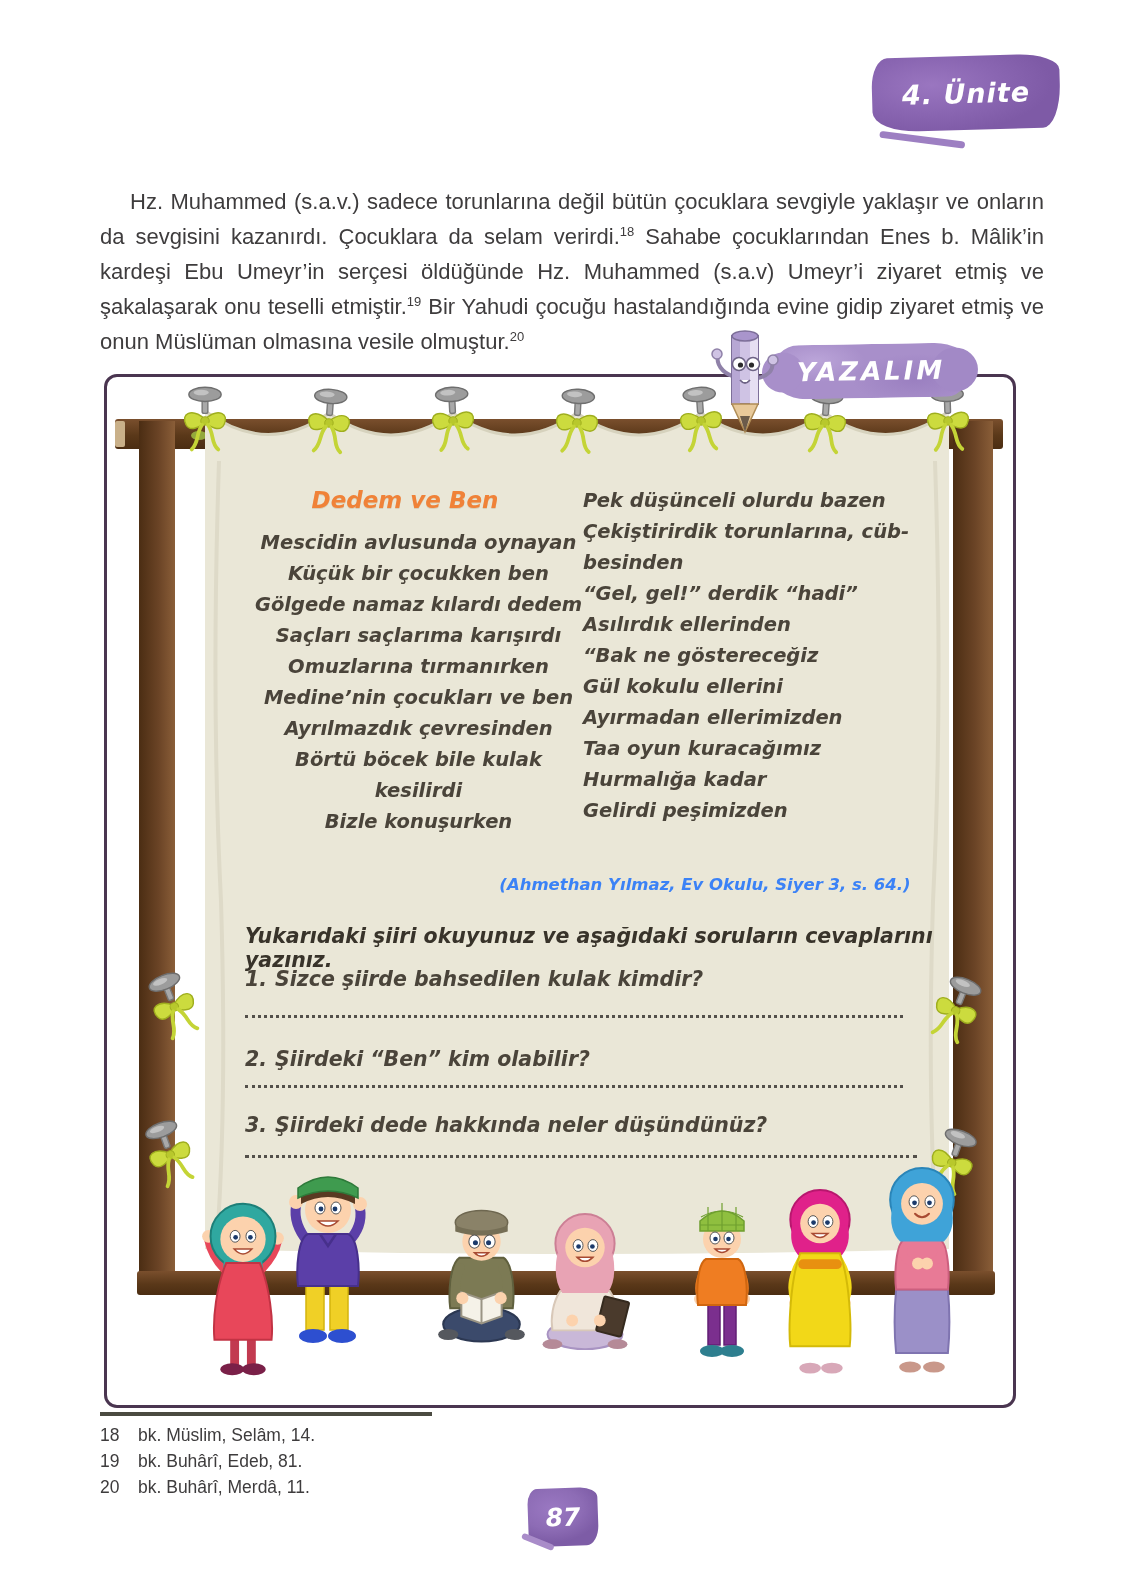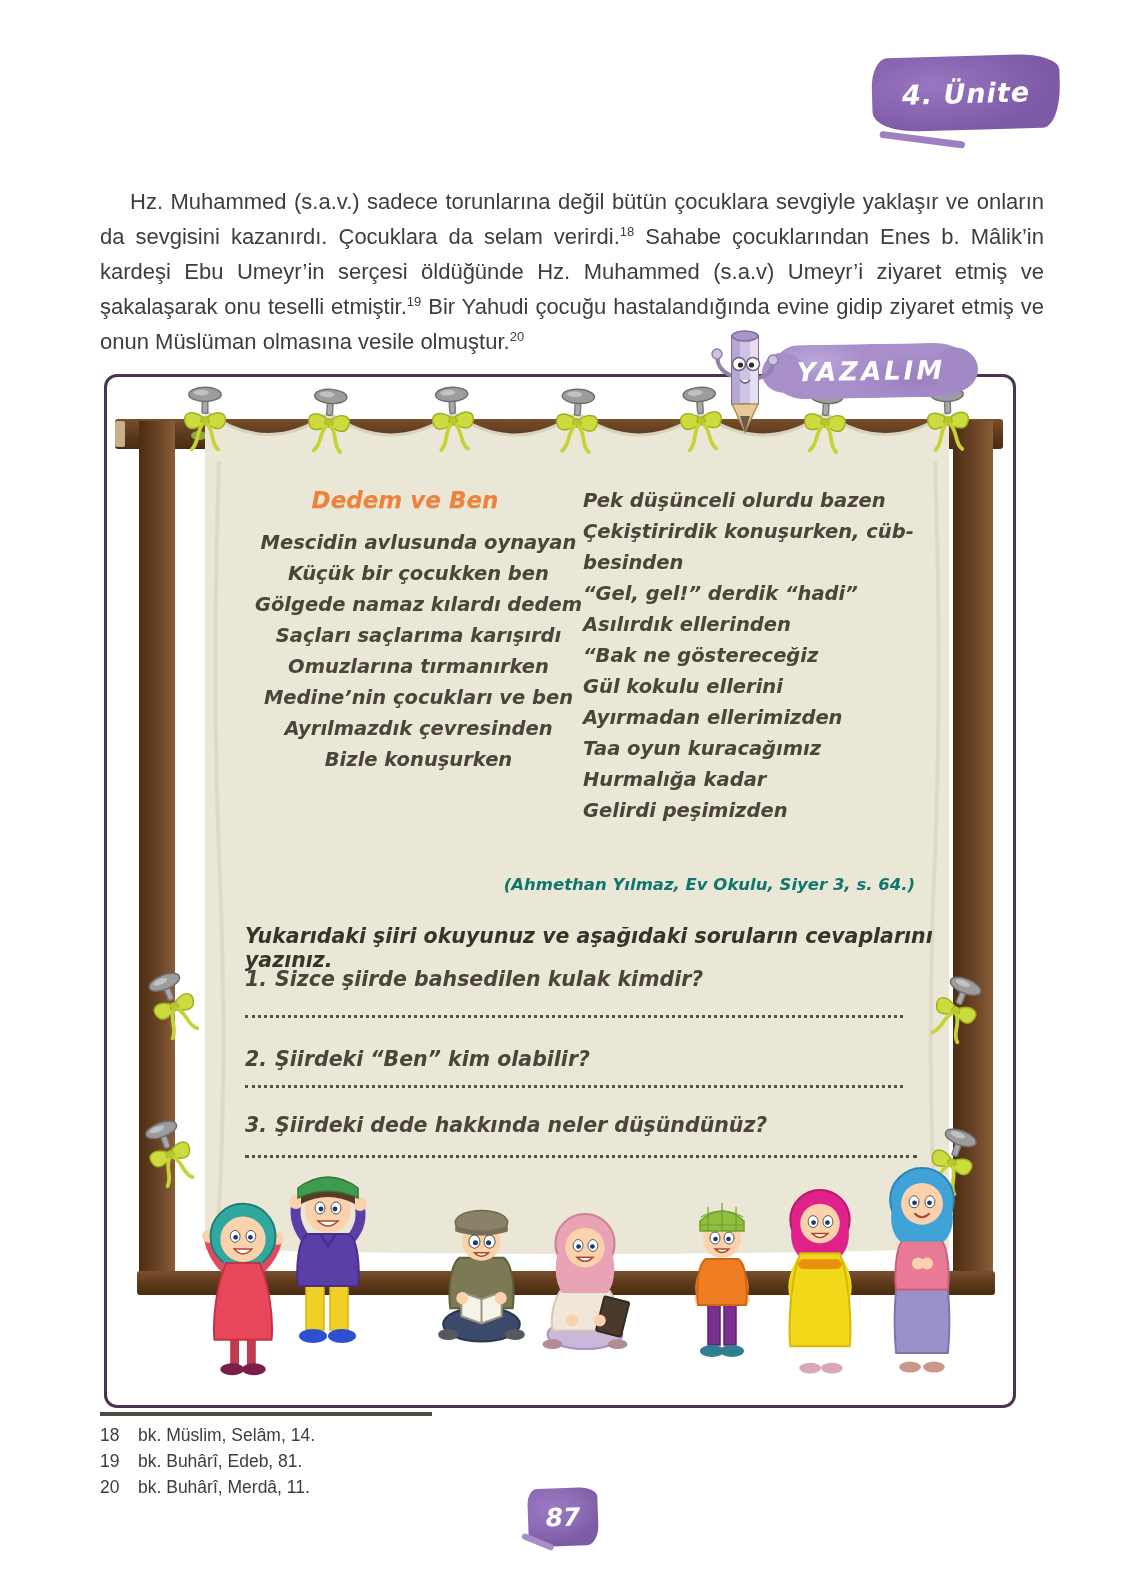--- a/index.html
+++ b/index.html
@@ -57,23 +57,23 @@
   .parchment{position:absolute;left:98px;top:24px;width:744px;height:860px;z-index:3;}
   .parchment svg.sheet{position:absolute;left:0;top:0;width:100%;height:100%;}
 
   .poem-title{position:absolute;left:40px;top:86px;width:320px;text-align:center;
     font-family:"DejaVu Sans",sans-serif;font-style:italic;font-weight:bold;
     font-size:23px;color:#f08238;text-shadow:0 1px 0 #d9cfb8;}
   .pcol{position:absolute;font-family:"DejaVu Sans",sans-serif;font-style:italic;
     font-weight:bold;font-size:19.5px;color:#4a443a;line-height:31px;}
   .pcol-left{left:46px;top:126px;width:335px;text-align:center;}
   .pcol-right{left:378px;top:84px;width:350px;}
-  .attribution{position:absolute;left:290px;top:474px;width:420px;text-align:right;
+  .attribution{position:absolute;left:290px;top:474px;width:420px;text-align:center;
     font-family:"DejaVu Sans",sans-serif;font-style:italic;font-weight:bold;
-    font-size:16.5px;color:#0f766e;}
+    font-size:16.5px;color:#3b82f6;}
   .instruction{position:absolute;left:40px;top:523px;width:700px;
     font-family:"DejaVu Sans",sans-serif;font-style:italic;font-weight:bold;
     font-size:20.5px;color:#38332a;}
   .q{position:absolute;left:40px;width:700px;font-family:"DejaVu Sans",sans-serif;
     font-style:italic;font-weight:bold;font-size:20.5px;color:#4a443a;}
   .q .qnum{margin-right:8px;}
   .q1{top:566px;} .q2{top:646px;} .q3{top:712px;}
   .ansline{position:absolute;left:40px;width:658px;height:0;border-bottom:3.5px dotted #53504a;}
   .ans1{top:614px;} .ans2{top:684px;} .ans3{top:754px;width:672px;}
 
@@ -162,26 +162,27 @@
       <div class="poem-title">Dedem ve Ben</div>
 
       <div class="pcol pcol-left">
         <div>Mescidin avlusunda oynayan</div>
         <div>Küçük bir çocukken ben</div>
         <div>Gölgede namaz kılardı dedem</div>
         <div>Saçları saçlarıma karışırdı</div>
         <div>Omuzlarına tırmanırken</div>
         <div>Medine’nin çocukları ve ben</div>
         <div>Ayrılmazdık çevresinden</div>
+        <div>Börtü böcek bile kulak kesilirdi</div>
         <div>Bizle konuşurken</div>
       </div>
 
       <div class="pcol pcol-right">
         <div>Pek düşünceli olurdu bazen</div>
-        <div>Çekiştirirdik konuşurken, cüb-</div>
+        <div>Çekiştirirdik torunlarına, cüb-</div>
         <div>besinden</div>
         <div>“Gel, gel!” derdik “hadi”</div>
         <div>Asılırdık ellerinden</div>
         <div>“Bak ne göstereceğiz</div>
         <div>Gül kokulu ellerini</div>
         <div>Ayırmadan ellerimizden</div>
         <div>Taa oyun kuracağımız</div>
         <div>Hurmalığa kadar</div>
         <div>Gelirdi peşimizden</div>
       </div>

